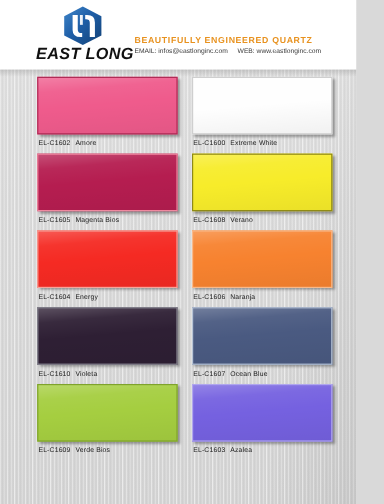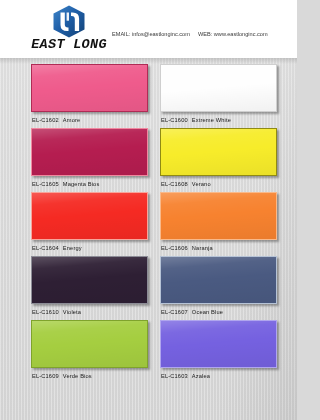--- a/index.html
+++ b/index.html
@@ -70,21 +70,21 @@
     position:absolute;
     left: 0; top: 33px;
     width: 78px;
     text-align:center;
     font-size: 13.5px;
     font-weight: bold;
     font-style: italic;
     letter-spacing: 0.3px;
     color: #111111;
     white-space: nowrap;
-    font-family: Liberation Mono, monospace;
+    font-family: Liberation Sans, sans-serif;
   }
 
   #tagline-block {
     position:absolute;
     left: 112px;
     top: 29px;
     width: 180px;
   }
   #tagline {
     font-size: 7.3px;
@@ -177,20 +177,21 @@
                    q-6.7,0 -6.7,-6.0 z" fill="#ffffff"></path>
           <path d="M19.0,7.5 h1.6 q6.5,0 6.5,6.2 v12.2 h-4.3 v-12.0
                    q0,-2.9 -3.1,-2.9 h-0.7 z" fill="#ffffff"></path>
           <rect x="14.6" y="7.5" width="2.4" height="8.2" fill="#ffffff" opacity="0.92"></rect>
         </svg>
       </div>
       <div id="brand-name">EAST LONG</div>
     </div>
 
     <div id="tagline-block">
+      <div id="tagline">BEAUTIFULLY ENGINEERED QUARTZ</div>
       <div id="contact-line">
         <span>EMAIL:</span>
         <span>infos@eastlonginc.com</span>
         <span class="sep"></span>
         <span>WEB:</span>
         <span>www.eastlonginc.com</span>
       </div>
     </div>
 
   </div>

